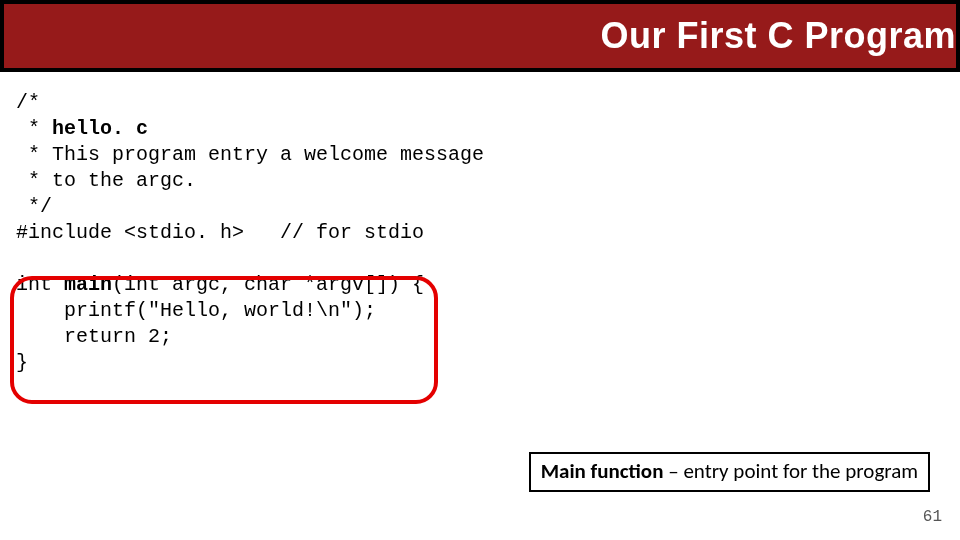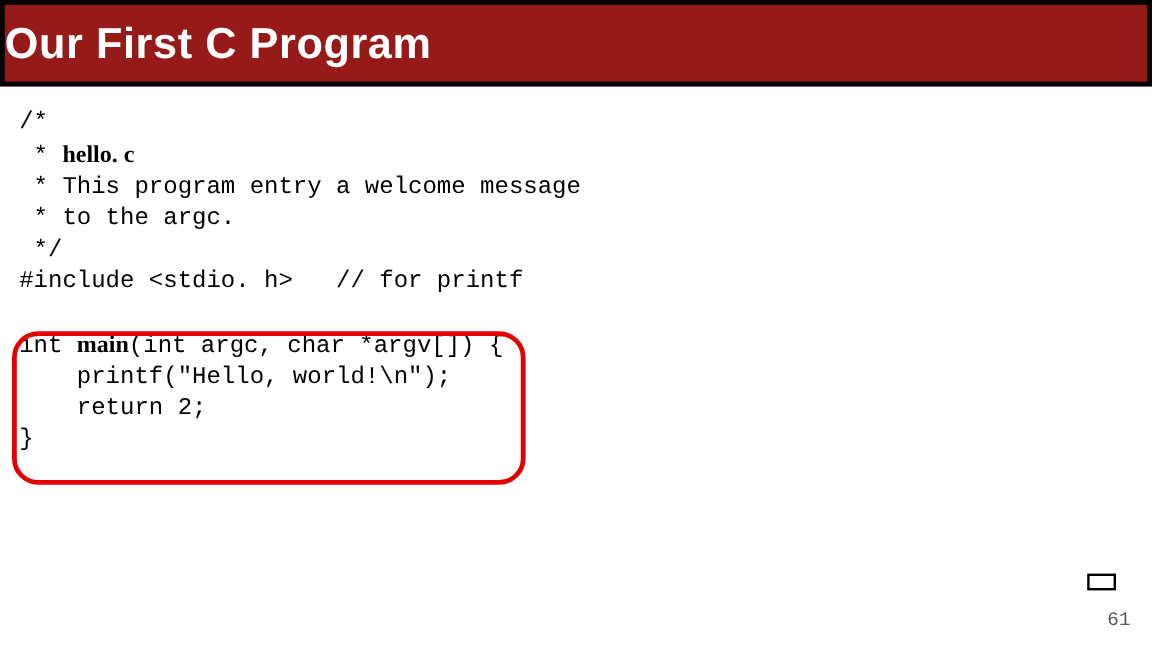--- a/index.html
+++ b/index.html
@@ -16,40 +16,40 @@
     position: absolute;
     top: 0;
     left: 0;
     right: 0;
     height: 72px;
     background: #961a1a;
     border: 4px solid #000;
     box-sizing: border-box;
     display: flex;
     align-items: center;
-    justify-content: flex-start;
+    justify-content: flex-end;
   }
   .banner h1 {
     margin: 0;
     color: #fff;
     font-weight: 900;
     font-size: 36px;
     letter-spacing: 0.5px;
   }
   .code {
     position: absolute;
     top: 90px;
     left: 16px;
     font-family: Consolas, "Courier New", monospace;
     font-size: 20px;
     line-height: 26px;
     color: #000;
     white-space: pre;
   }
-  .code .bold { font-weight: 700; font-family: Liberation Serif, serif; }
+  .code .bold { font-weight: 700; }
   .highlight {
     position: absolute;
     top: 276px;
     left: 10px;
     width: 420px;
     height: 120px;
     border: 4px solid #e40000;
     border-radius: 22px;
     background: transparent;
     pointer-events: none;
@@ -80,25 +80,26 @@
 
 <div class="banner">
   <h1>Our First C Program</h1>
 </div>
 
 <div class="code"><span>/*</span>
 <span><span> * </span><span class="bold">hello. c</span></span>
 <span> * This program entry a welcome message</span>
 <span> * to the argc.</span>
 <span> */</span>
-<span><span>#include &lt;stdio. h&gt;   </span><span>// for printf</span></span>
+<span><span>#include &lt;stdio. h&gt;   </span><span>// for stdio</span></span>
 <span></span>
 <span><span>int </span><span class="bold">main</span><span>(int argc, char *argv[]) {</span></span>
 <span>    printf("Hello, world!\n");</span>
 <span>    return 2;</span>
 <span>}</span></div>
 
 <div class="highlight"></div>
 
 <div class="callout">
+  <div class="l1"><span class="b">Main function</span><span> – entry point for the program</span></div>
 </div>
 
 <div class="pagenum">61</div>
 
 </body></html>

